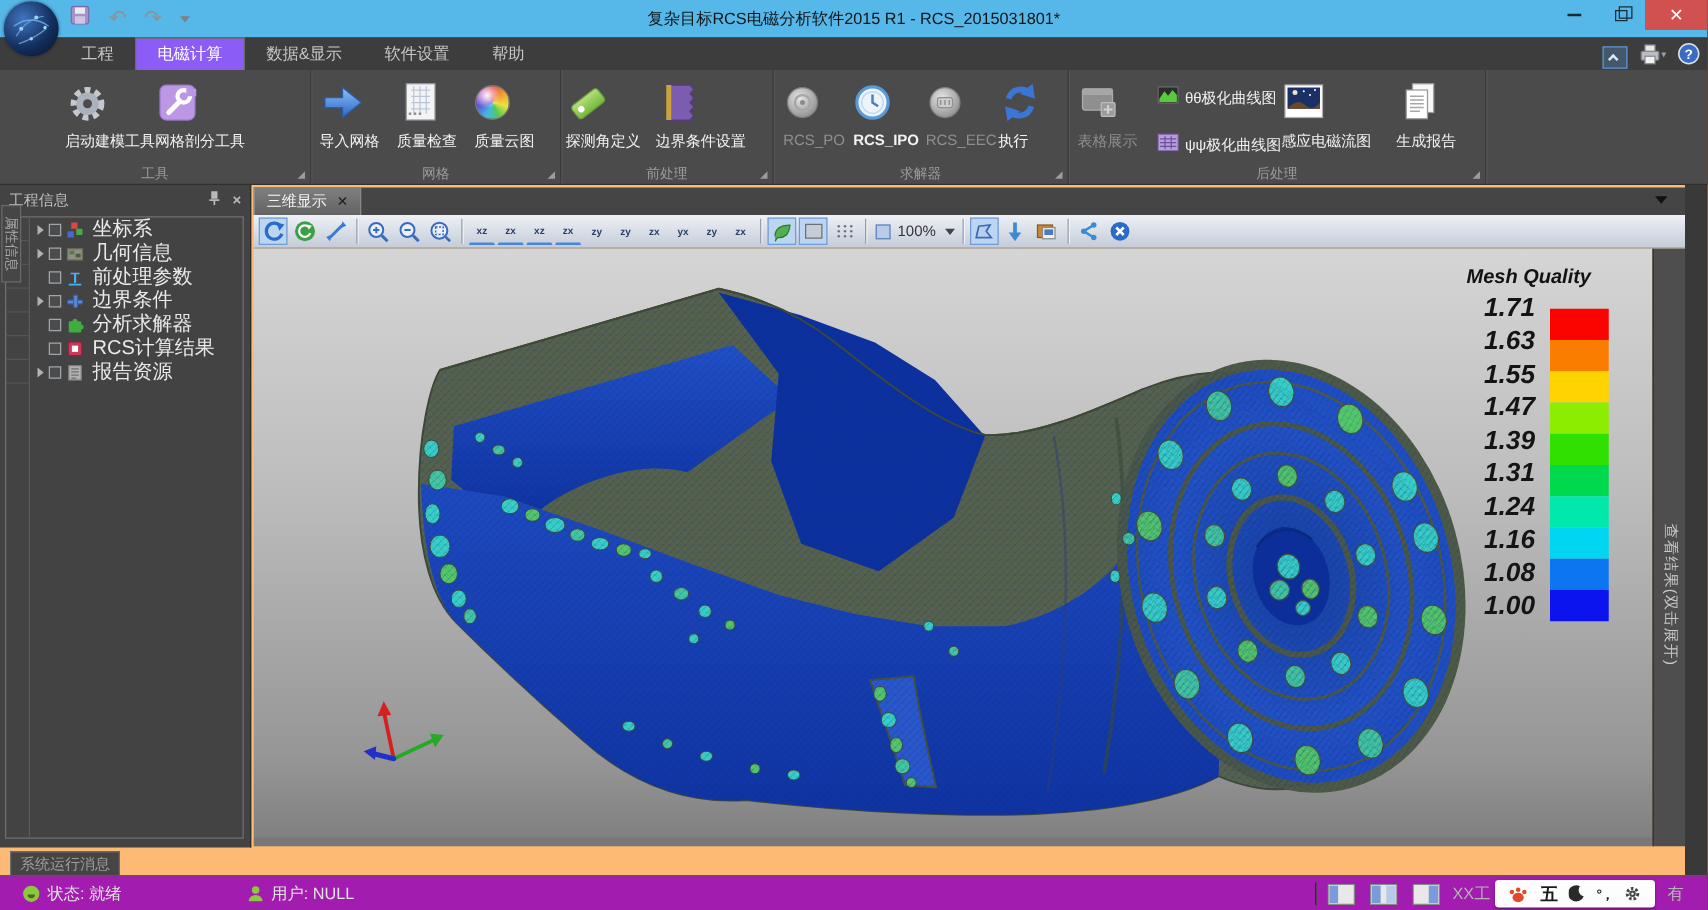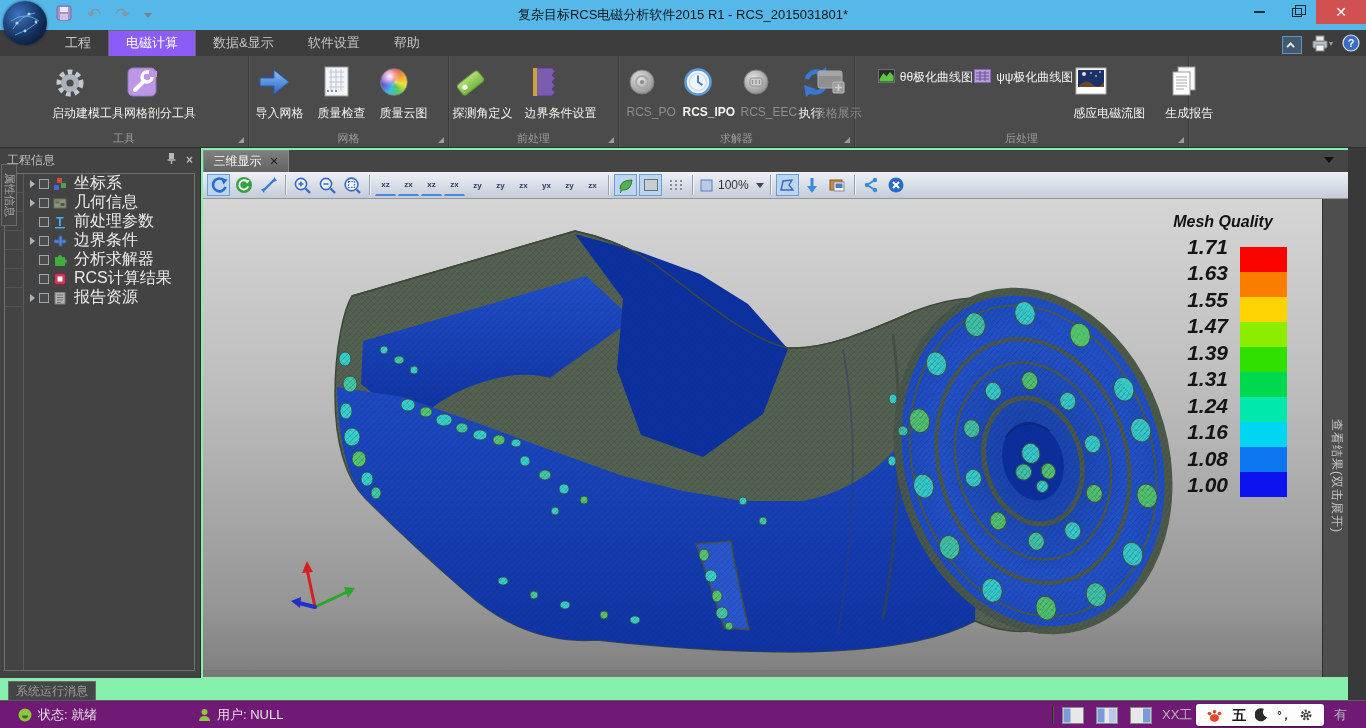--- a/index.html
+++ b/index.html
@@ -39,29 +39,29 @@
   .rgroup { position:relative; height:100%; border-right:1px solid #3a3a3a; box-shadow:1px 0 0 #575757; }
   .rbtns { position:absolute; left:0; right:0; top:4px; bottom:17px; display:flex; justify-content:center; align-items:flex-start; }
   .rbtn { display:flex; flex-direction:column; align-items:flex-start; padding-top:3px; min-width:70px; }
   .rbtn .ric { height:38px; display:flex; align-items:center; justify-content:center; }
   .rbtn .rlb { font-size:12px; color:#f2f2f2; margin-top:4px; white-space:nowrap; }
   .rbtn.disabled .rlb { color:#8e8e8e; }
   .rgl { position:absolute; left:0; right:0; bottom:1px; height:15px; text-align:center;
          font-size:11px; color:#9c9c9c; }
   .rgl .corner { position:absolute; right:4px; bottom:3px; width:0; height:0;
                  border-bottom:6px solid #9c9c9c; border-left:6px solid transparent; }
-  .rstack { display:flex; flex-direction:row; justify-content:center; gap:1px; padding-top:8px; }
+  .rstack { display:flex; flex-direction:column; justify-content:center; gap:18px; padding-top:8px; }
   .rsmall { display:flex; align-items:center; gap:5px; }
   .rsmall .rlb { font-size:12px; color:#f2f2f2; white-space:nowrap; }
   .sphere-rainbow { width:28px; height:28px; border-radius:50%; border:1px solid #777;
       background:radial-gradient(circle at 34% 28%, rgba(255,255,255,.95), rgba(255,255,255,0) 42%),
                  conic-gradient(#e84040,#f0a030,#ede23e,#58c858,#40b8e8,#5858d8,#b050c8,#e84040); }
 
   
-  .workspace { position:absolute; left:0; top:148px; width:1366px; height:552px; background:#86efac; }
+  .workspace { position:absolute; left:0; top:148px; width:1366px; height:552px; background:#fdba74; }
 
   
   .leftpanel { position:absolute; left:0; top:0; width:201px; height:530px; background:#434343; border-right:1px solid #2c2c2c; }
   .lp-head { height:24px; display:flex; align-items:center; padding:0 7px; color:#bdbdbd; font-size:12px; }
   .lp-head .sp { flex:1; }
   .lp-tools { display:flex; gap:9px; color:#b8b8b8; font-size:12px; align-items:center; }
   .lp-body { position:absolute; left:4px; right:5px; top:25px; bottom:7px; border:1px solid #707070; display:flex; }
   .gutter { width:19px; border-right:1px solid #5a5a5a; }
   .gcell { height:19px; border-bottom:1px solid #545454; display:flex; align-items:center; justify-content:center; }
   .garrow { width:0; height:0; border-left:6px solid #0c0c0c; border-top:4px solid transparent; border-bottom:4px solid transparent; }
@@ -116,21 +116,21 @@
   
   .rightedge { position:absolute; left:1348px; top:0; width:18px; height:552px; background:#393939; }
   .redock-tab { position:absolute; left:1px; top:16px; width:16px; height:62px; background:#464646; border:1px solid #6a6a6a; }
   .redock-tab span { position:absolute; top:50%; left:50%; transform:translate(-50%,-50%) rotate(90deg);
                      white-space:nowrap; color:#ababab; font-size:11px; }
 
   
   .msg-tab { position:absolute; left:8px; top:533px; width:88px; height:19px; background:#454545;
              border:1px solid #6a6a6a; border-bottom:none; color:#9c9c9c; font-size:12px;
              display:flex; align-items:center; justify-content:center; }
-  .statusbar { position:absolute; left:0; top:700px; width:1366px; height:28px; background:#701a75; border-top:1px solid #585858; }
+  .statusbar { position:absolute; left:0; top:700px; width:1366px; height:28px; background:#a21caf; border-top:1px solid #585858; }
   .sb-item { position:absolute; top:0; height:28px; display:flex; align-items:center; gap:6px; color:#e3e3e3; font-size:13px; }
   .sb-sep { position:absolute; top:5px; width:1px; height:18px; background:#2a2a2a; box-shadow:1px 0 0 #565656; }
   .laybtn { width:22px; height:17px; margin-right:6px; display:inline-block; }
   .ime { position:absolute; left:1196px; top:3px; width:128px; height:22px; background:#fdfdfd; border-radius:3px;
          display:flex; align-items:center; justify-content:space-around; padding:0 6px; box-shadow:0 1px 2px rgba(0,0,0,.4); }
   .ime .wu { font-size:14px; font-weight:bold; color:#1a1a1a; line-height:20px; }
   .ime .punct { font-size:11px; font-weight:bold; color:#222; letter-spacing:-1px; }
   .sb-right-txt { color:#b4b4b4; font-size:13px; }
 </style>
 </head>

